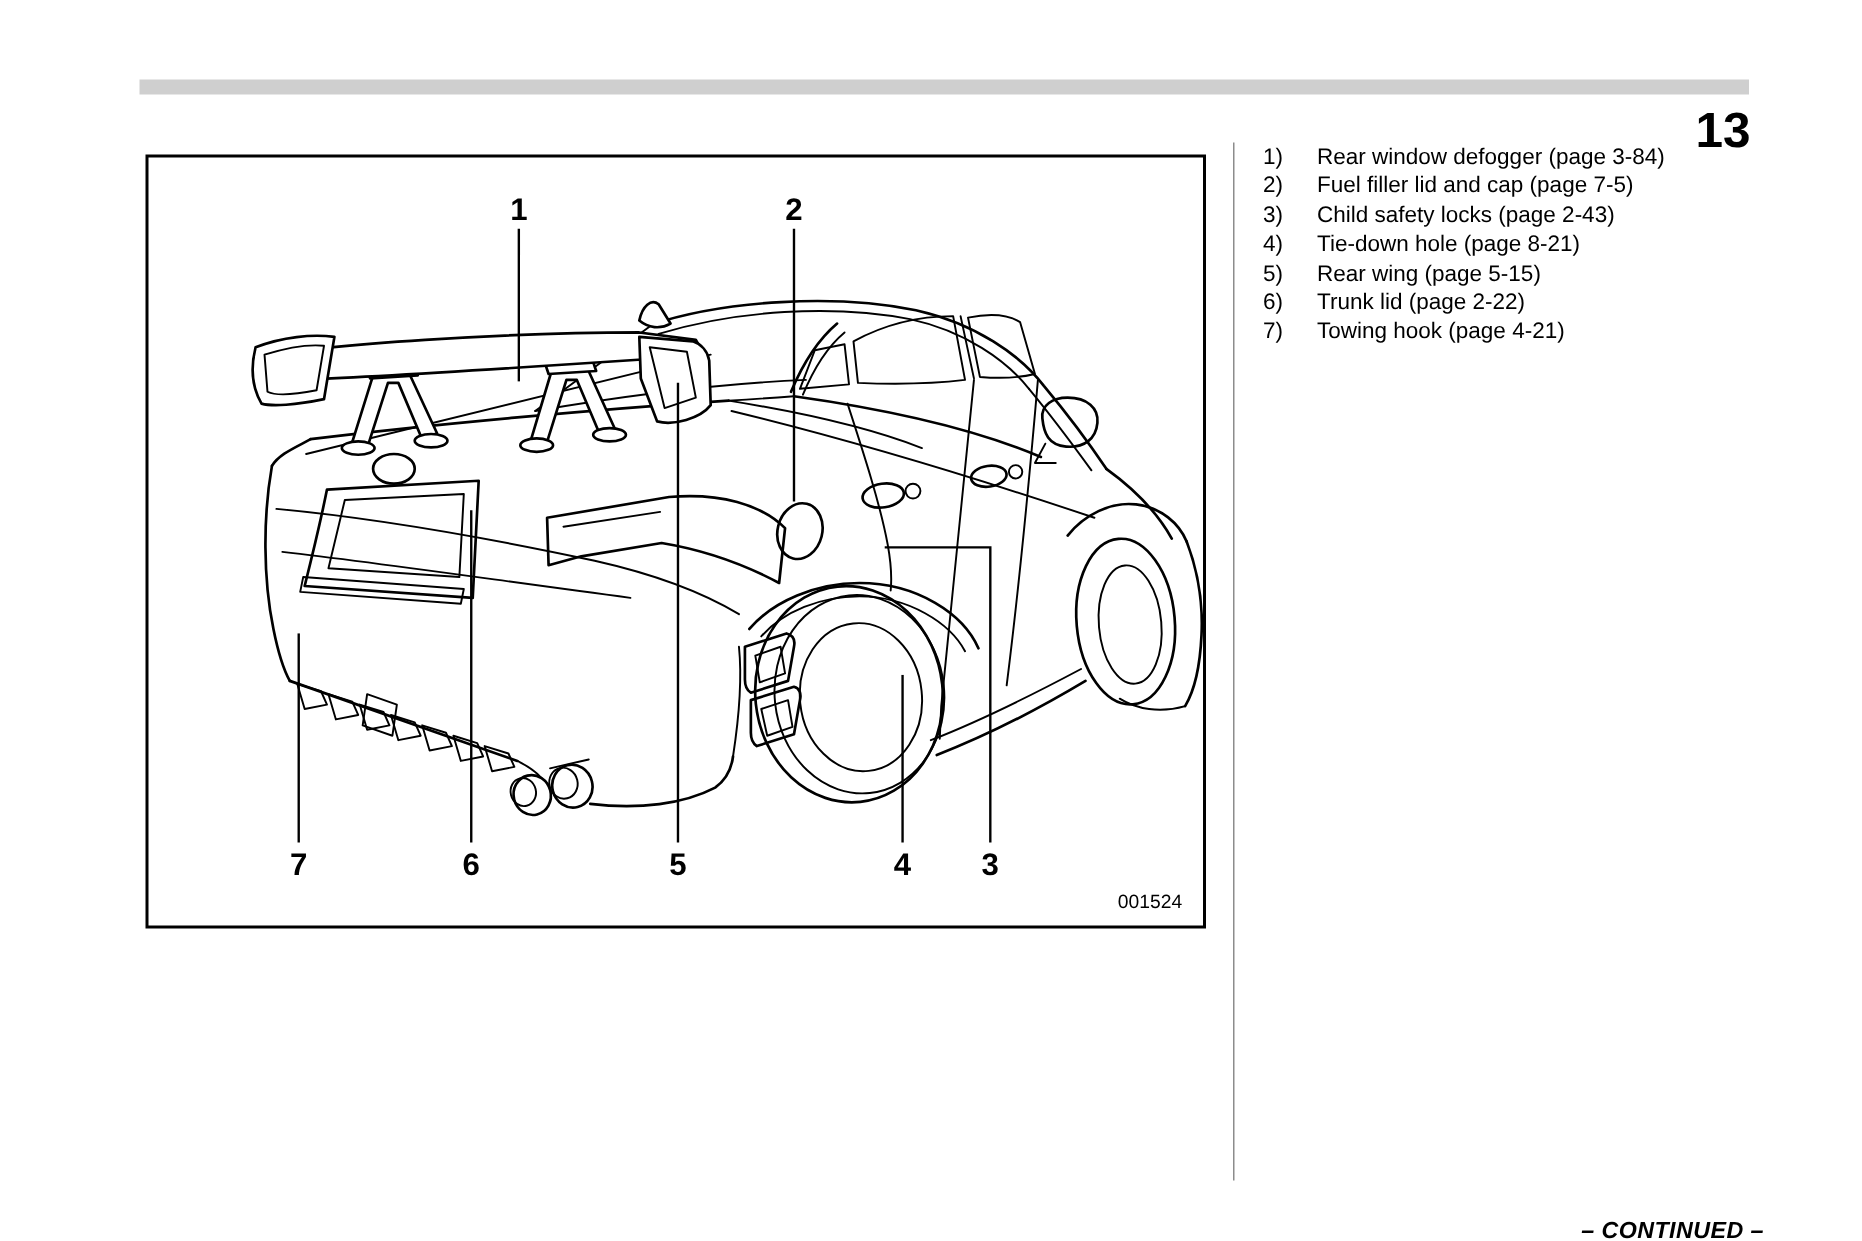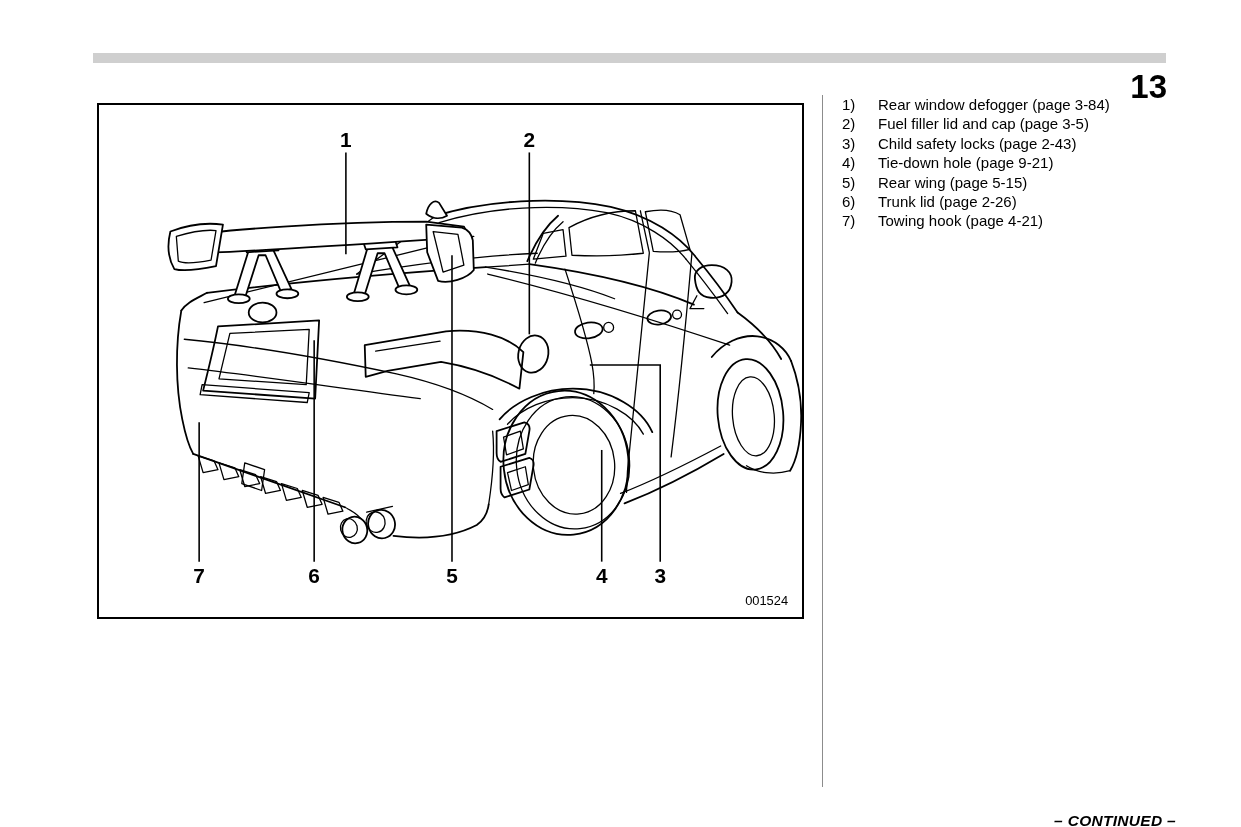--- a/index.html
+++ b/index.html
@@ -190,37 +190,37 @@
   </svg>
 </div>
 
 <div class="parts-list">
   <div class="parts-row">
     <span class="parts-num">1)</span>
     <span class="parts-label">Rear window defogger (page 3-84)</span>
   </div>
   <div class="parts-row">
     <span class="parts-num">2)</span>
-    <span class="parts-label">Fuel filler lid and cap (page 3-5)</span>
+    <span class="parts-label">Fuel filler lid and cap (page 7-5)</span>
   </div>
   <div class="parts-row">
     <span class="parts-num">3)</span>
     <span class="parts-label">Child safety locks (page 2-43)</span>
   </div>
   <div class="parts-row">
     <span class="parts-num">4)</span>
-    <span class="parts-label">Tie-down hole (page 9-21)</span>
+    <span class="parts-label">Tie-down hole (page 8-21)</span>
   </div>
   <div class="parts-row">
     <span class="parts-num">5)</span>
     <span class="parts-label">Rear wing (page 5-15)</span>
   </div>
   <div class="parts-row">
     <span class="parts-num">6)</span>
-    <span class="parts-label">Trunk lid (page 2-26)</span>
+    <span class="parts-label">Trunk lid (page 2-22)</span>
   </div>
   <div class="parts-row">
     <span class="parts-num">7)</span>
     <span class="parts-label">Towing hook (page 4-21)</span>
   </div>
 </div>
 
 <div class="continued">– CONTINUED –</div>
 
 </body></html>

